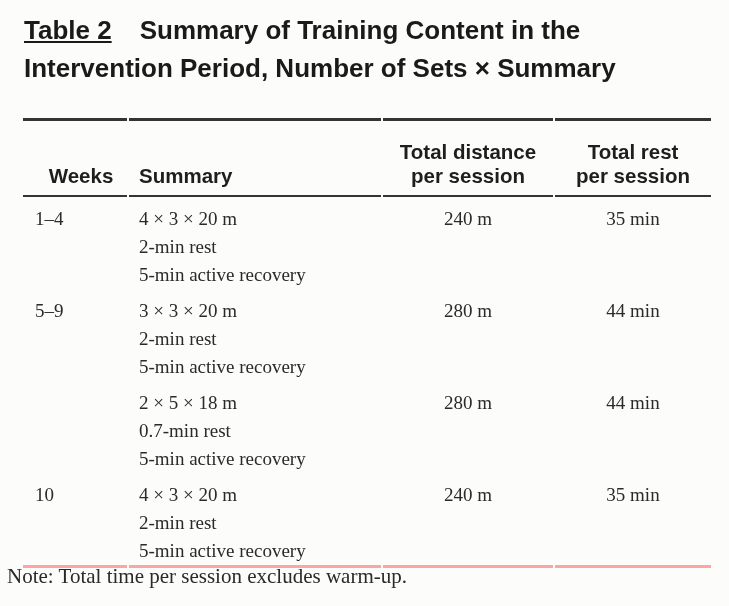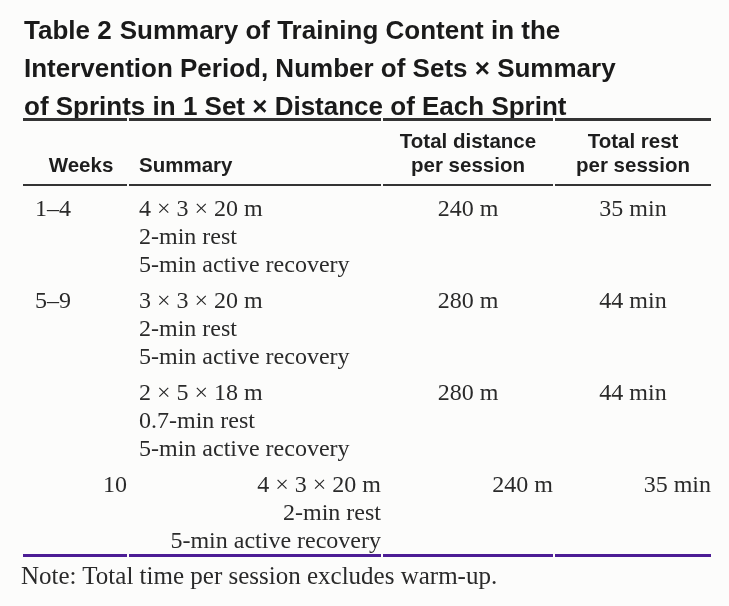--- a/index.html
+++ b/index.html
@@ -22,82 +22,80 @@
     left: 24px;
     top: 11px;
     width: 660px;
     font-family: "Liberation Sans", sans-serif;
     font-weight: bold;
     font-size: 26px;
     line-height: 38px;
     color: #1a1a1a;
   }
   .title-first-line { white-space: nowrap; }
-  .title-label { margin-right: 8px; }
+  .title-label { margin-right: 28px; text-decoration: underline; }
   .title-line { white-space: nowrap; }
 
   
   table.data {
     position: absolute;
     left: 21px;
     top: 118px;
     width: 688px;
     border-collapse: separate;
     border-spacing: 2px 0; 
     table-layout: fixed;
   }
   table.data th {
     font-family: "Liberation Sans", sans-serif;
     font-weight: bold;
     font-size: 20.5px;
     line-height: 24px;
     color: #1e1e1e;
     vertical-align: bottom;
-    height: 68px;
+    height: 79px;
     box-sizing: border-box;
     padding: 0 0 7px 0;
     border-top: 3px solid #343434;
     border-bottom: 2px solid #343434;
   }
   table.data th.col-weeks    { text-align: center; padding-left: 12px; }
   table.data th.col-training { text-align: left; padding-left: 10px; }
   table.data th.col-center   { text-align: center; }
 
   table.data td {
     vertical-align: top;
-    font-size: 24px;
+    font-size: 19px;
     line-height: 28px;
     padding: 8px 0 0 0;
     color: #2a2a2a;
   }
   table.data td.cell-weeks    { padding-left: 12px; }
   table.data td.cell-training { padding-left: 10px; }
   table.data td.cell-center   { text-align: center; }
   table.data tbody tr:last-child td {
-    border-bottom: 3px solid #4c1d95;
-    text-align: right;
+    border-bottom: 3px solid #fca5a5;
   }
 
   
   .note {
     position: absolute;
-    left: 21px;
+    left: 7px;
     top: 562px;
-    font-size: 25px;
+    font-size: 21px;
     line-height: 28px;
     color: #2a2a2a;
   }
 </style>
 </head>
 <body>
 
 <div class="title">
   <div class="title-first-line"><span class="title-label">Table 2</span><span>Summary of Training Content in the</span></div>
   <div class="title-line">Intervention Period, Number of Sets × Summary</div>
-  <div class="title-line">of Sprints in 1 Set × Distance of Each Sprint</div>
 </div>
 
 <table class="data">
   <colgroup>
     <col style="width:104px">
     <col style="width:252px">
     <col style="width:170px">
     <col style="width:156px">
   </colgroup>
   <thead>

